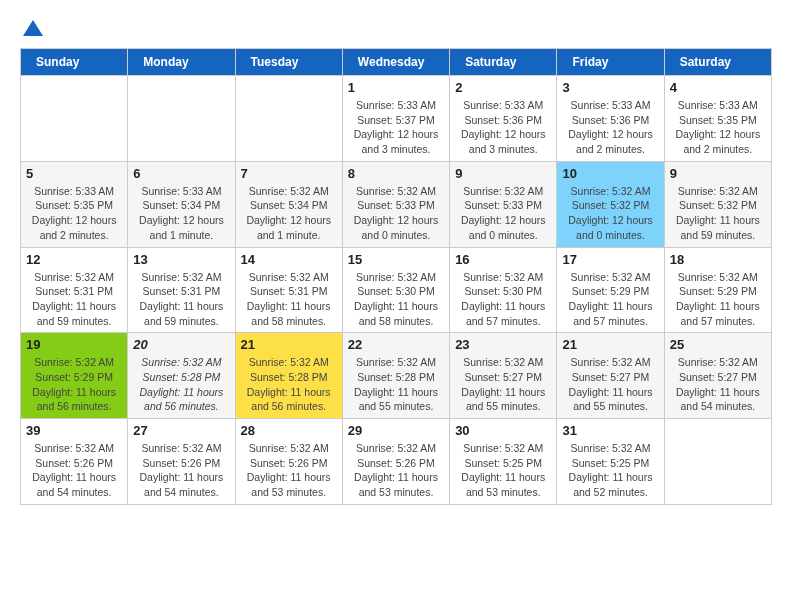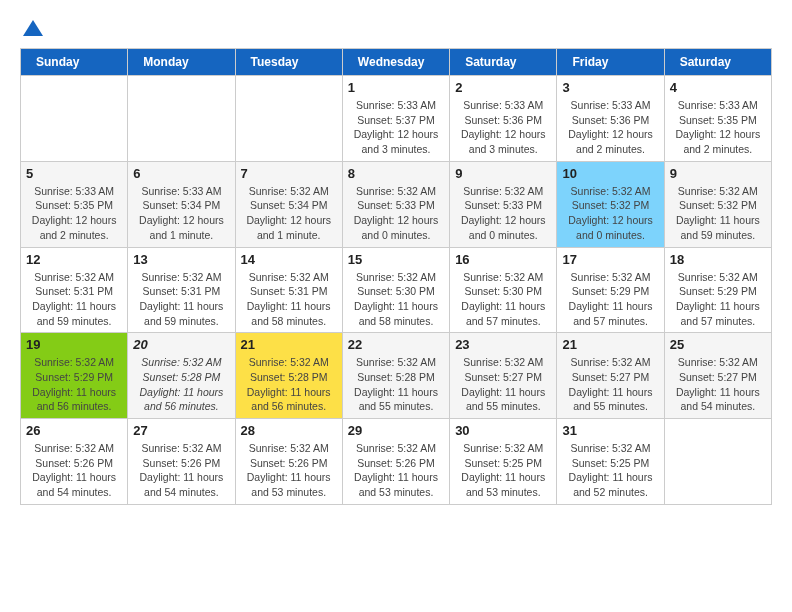--- a/index.html
+++ b/index.html
@@ -298,21 +298,21 @@
         <td style="background: rgb(245, 245, 245);">
           <div class="day-num">25</div>
           <div class="day-info" style="white-space: pre-line;">Sunrise: 5:32 AM
 Sunset: 5:27 PM
 Daylight: 11 hours
 and 54 minutes.</div>
         </td>
       </tr>
       <tr>
         <td>
-          <div class="day-num">26</div>
+          <div class="day-num">39</div>
           <div class="day-info" style="white-space: pre-line;">Sunrise: 5:32 AM
 Sunset: 5:26 PM
 Daylight: 11 hours
 and 54 minutes.</div>
         </td>
         <td>
           <div class="day-num">27</div>
           <div class="day-info" style="white-space: pre-line;">Sunrise: 5:32 AM
 Sunset: 5:26 PM
 Daylight: 11 hours

